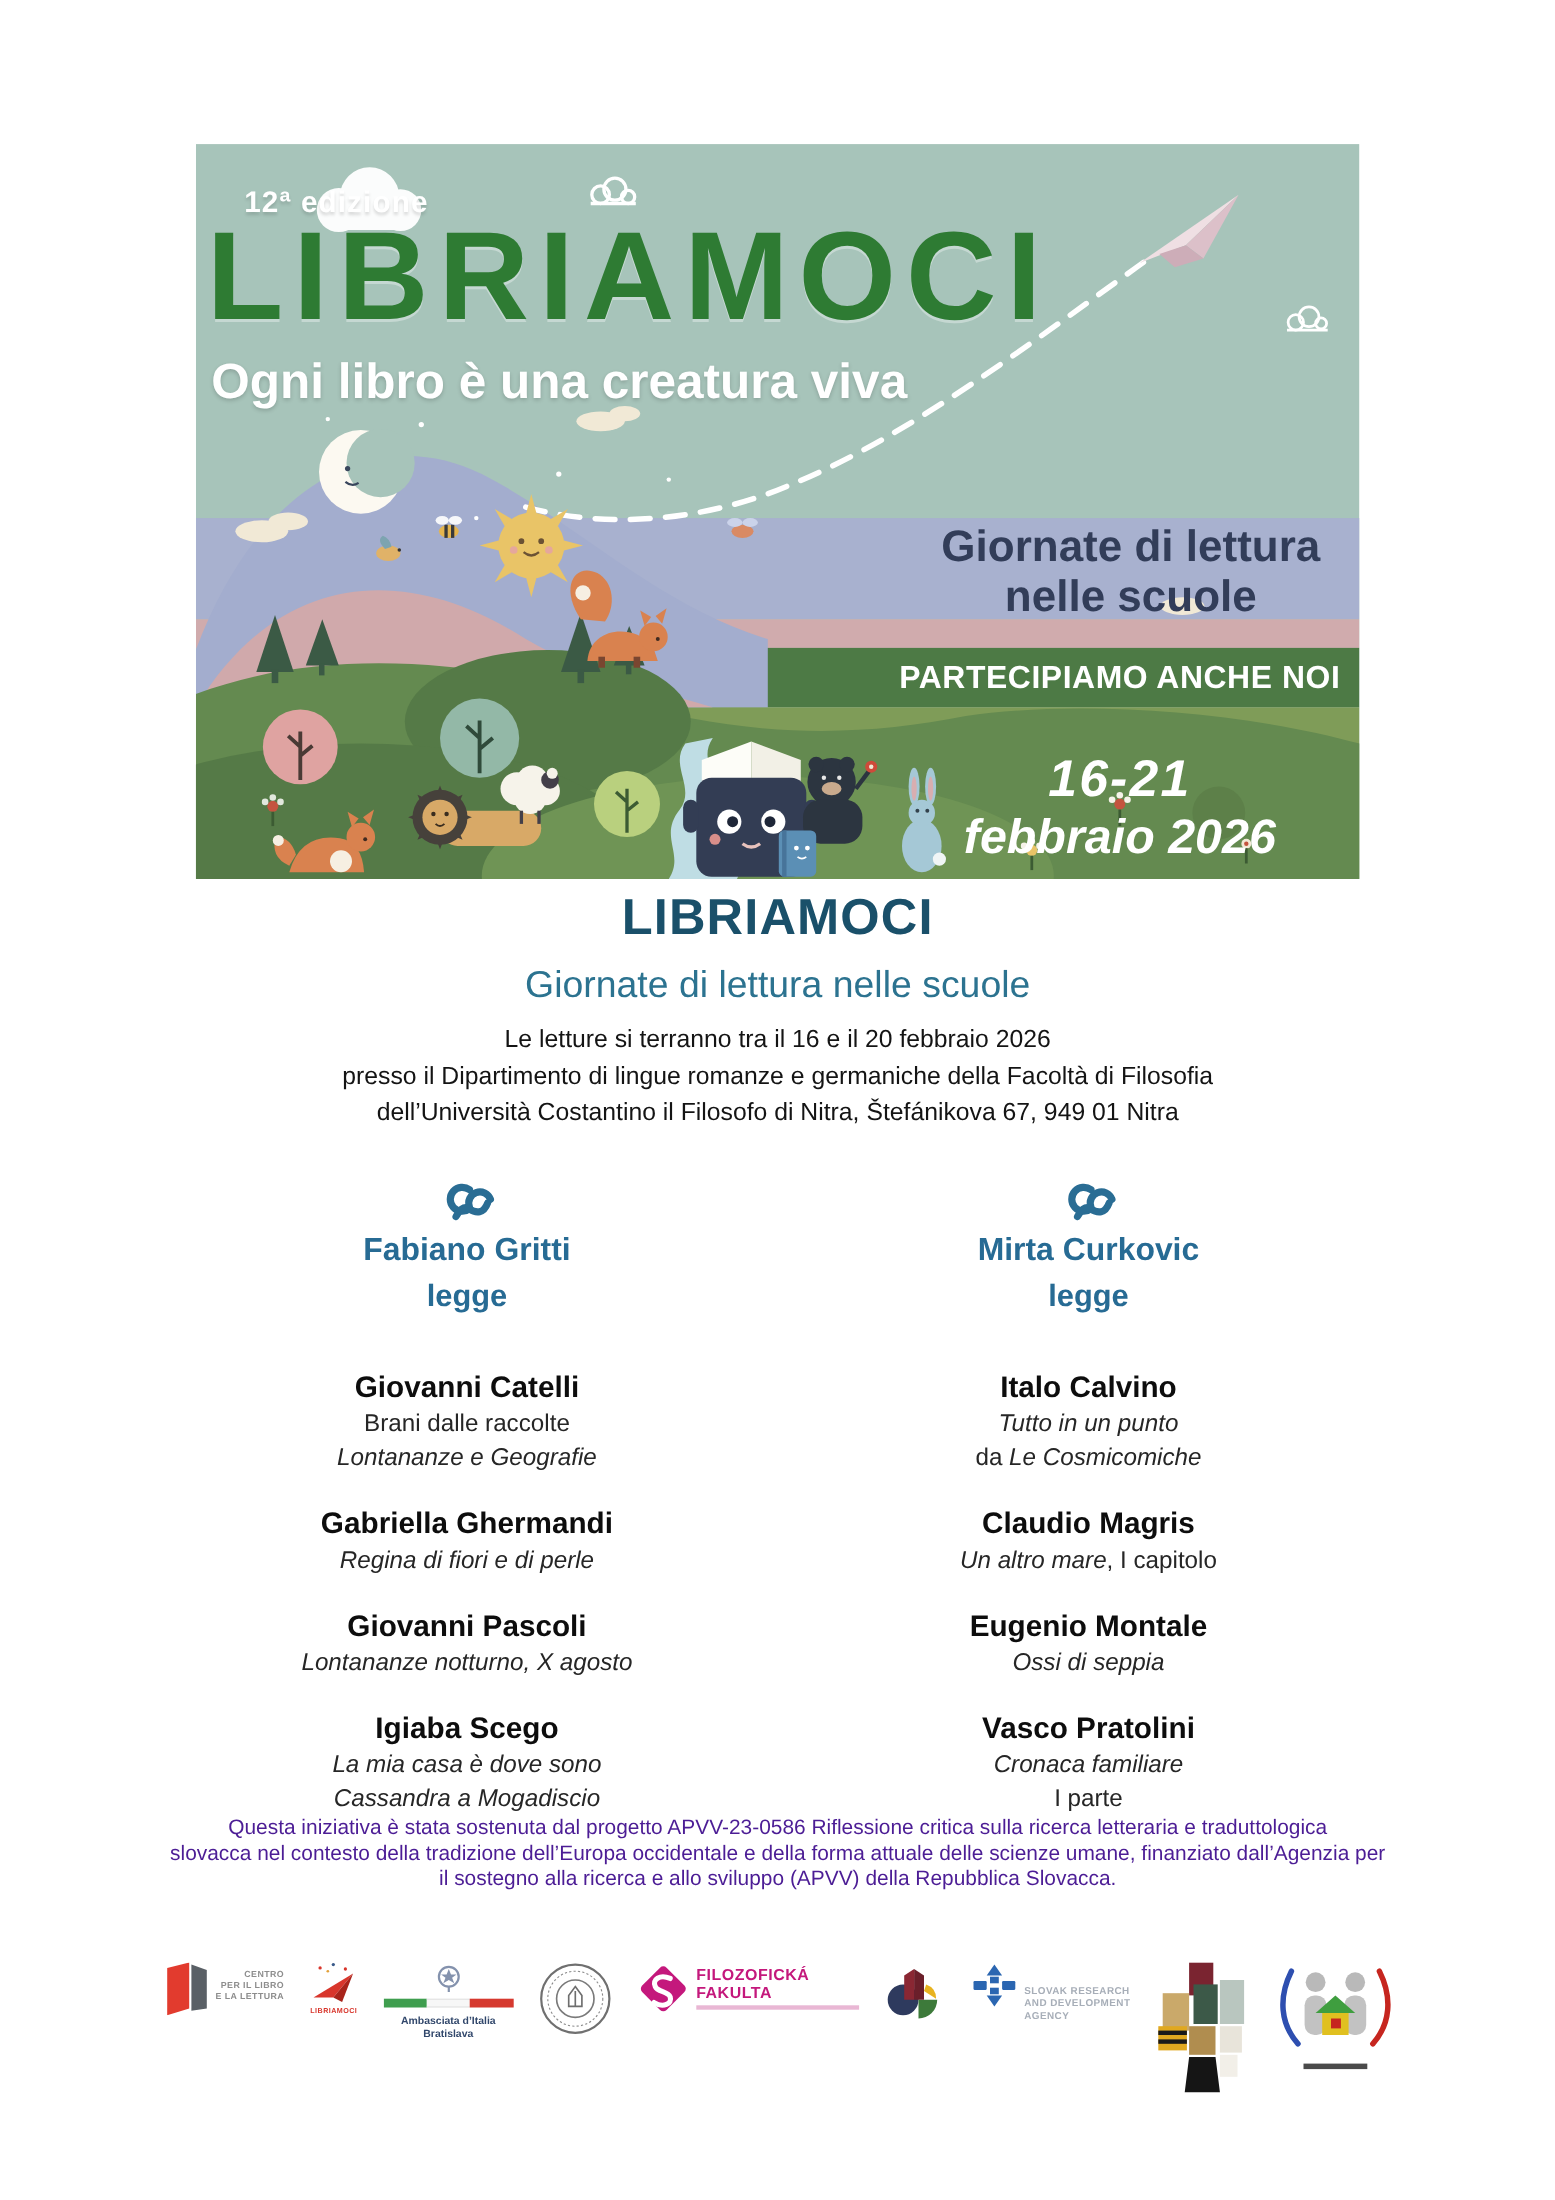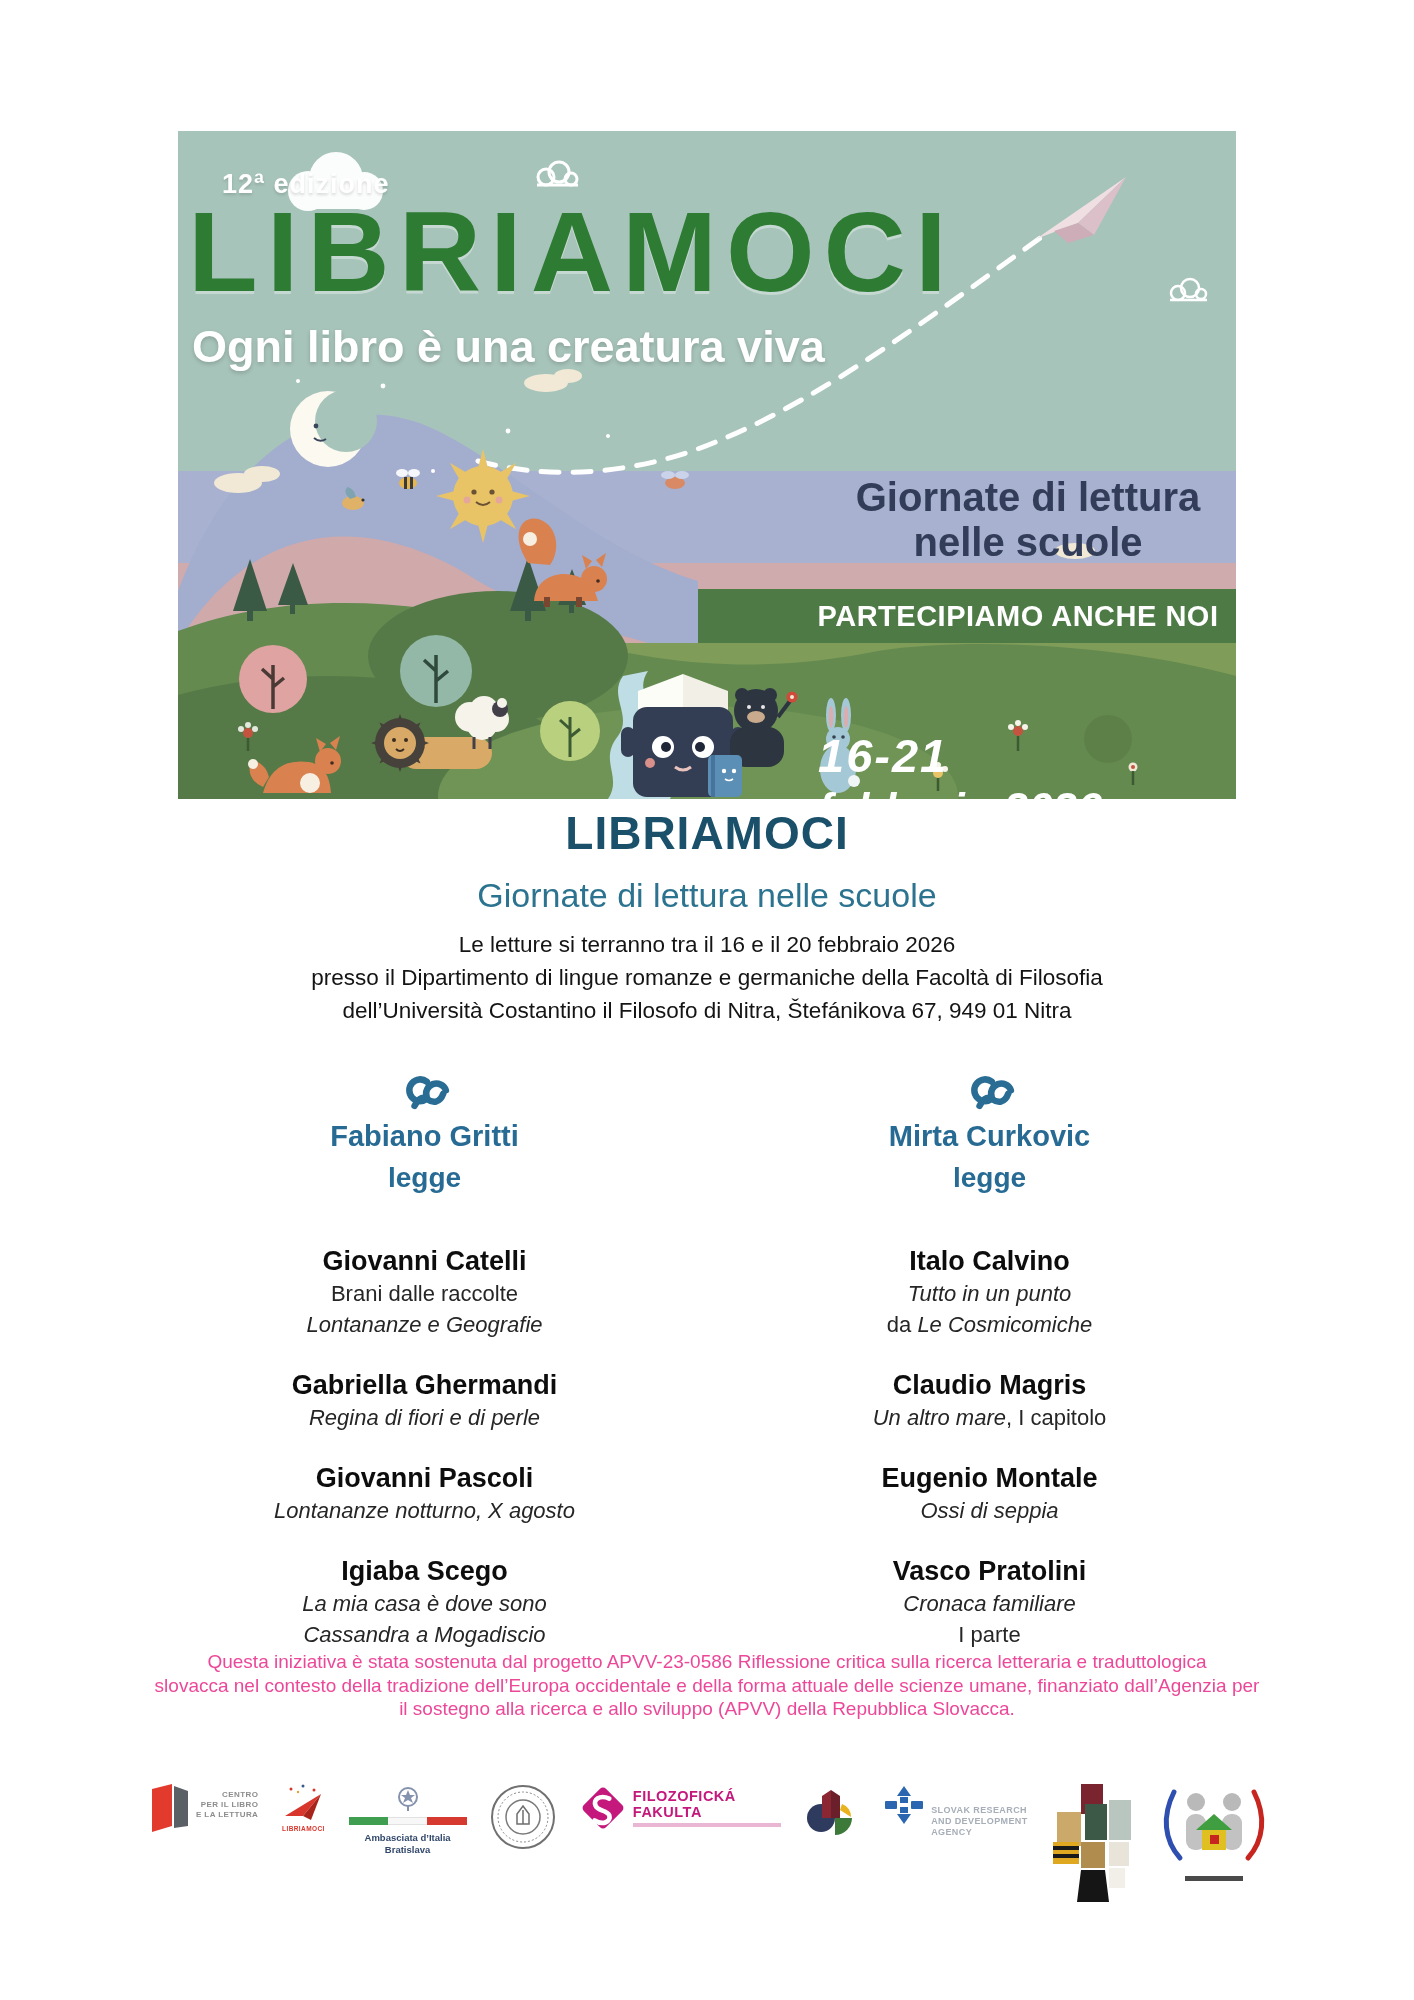--- a/index.html
+++ b/index.html
@@ -13,21 +13,21 @@
              letter-spacing:1px;text-shadow:0 2px 3px rgba(0,0,0,.14);}
   .b-title{position:absolute;left:10px;top:62px;color:#2e7b33;font-weight:800;font-size:114px;
            line-height:118px;letter-spacing:9px;white-space:nowrap;
            text-shadow:0 3px 0 rgba(255,255,255,.35);}
   .b-tagline{position:absolute;left:14px;top:190px;color:#fff;font-weight:700;font-size:45px;
              white-space:nowrap;text-shadow:0 2px 4px rgba(0,0,0,.18);}
   .b-event{position:absolute;left:640px;top:344px;width:420px;text-align:center;color:#323d59;
            font-weight:800;font-size:40px;line-height:45px;}
   .b-band-label{position:absolute;left:620px;top:469px;width:440px;text-align:center;color:#fff;
                 font-weight:800;font-size:29px;letter-spacing:.5px;}
-  .b-dates{position:absolute;left:640px;top:550px;width:400px;text-align:left;color:#fff;font-style:italic;margin-top:48px;}
+  .b-dates{position:absolute;left:640px;top:550px;width:400px;text-align:center;color:#fff;font-style:italic;}
   .b-range{font-weight:800;font-size:47px;line-height:54px;letter-spacing:2px;}
   .b-month{font-weight:700;font-size:44px;line-height:52px;}
 
   
   .title-block{position:absolute;left:0;top:806px;width:100%;text-align:center;}
   .h1{font-size:46px;font-weight:700;color:#1a506a;letter-spacing:1px;}
   .h2{margin-top:16px;font-size:34px;font-weight:400;color:#2c7390;}
   .intro{margin-top:13px;font-size:22.5px;line-height:33px;color:#141414;}
 
   
@@ -38,21 +38,21 @@
   .legge{margin-top:9px;font-size:28px;font-weight:700;color:#276b94;}
   .entries{margin-top:50px;}
   .entry{margin-bottom:28px;}
   .author{font-size:27px;font-weight:700;color:#0d0d0d;line-height:34px;}
   .work{font-size:22px;color:#262626;line-height:31px;}
   .it{font-style:italic;}
   .norm{font-style:normal;}
 
   
   .note{position:absolute;left:97px;top:1650px;width:1220px;text-align:center;
-        font-size:19px;line-height:23.5px;color:#ec4899;}
+        font-size:19px;line-height:23.5px;color:#4c1d95;}
 
   
   .logos{position:absolute;left:150px;top:1784px;width:1120px;display:flex;
          justify-content:space-between;align-items:flex-start;}
   .logo{display:flex;align-items:flex-start;gap:6px;}
   .logo-col{display:flex;flex-direction:column;align-items:center;}
   .cepell-text{font-size:8px;color:#8d8d8d;font-weight:700;letter-spacing:.4px;line-height:10px;
                text-align:right;margin-top:6px;}
   .libri-text{font-size:6.5px;color:#d8362c;font-weight:800;letter-spacing:.4px;text-align:center;margin-top:1px;}
   .flagbar{display:flex;width:118px;height:8px;margin:5px auto 7px;}

